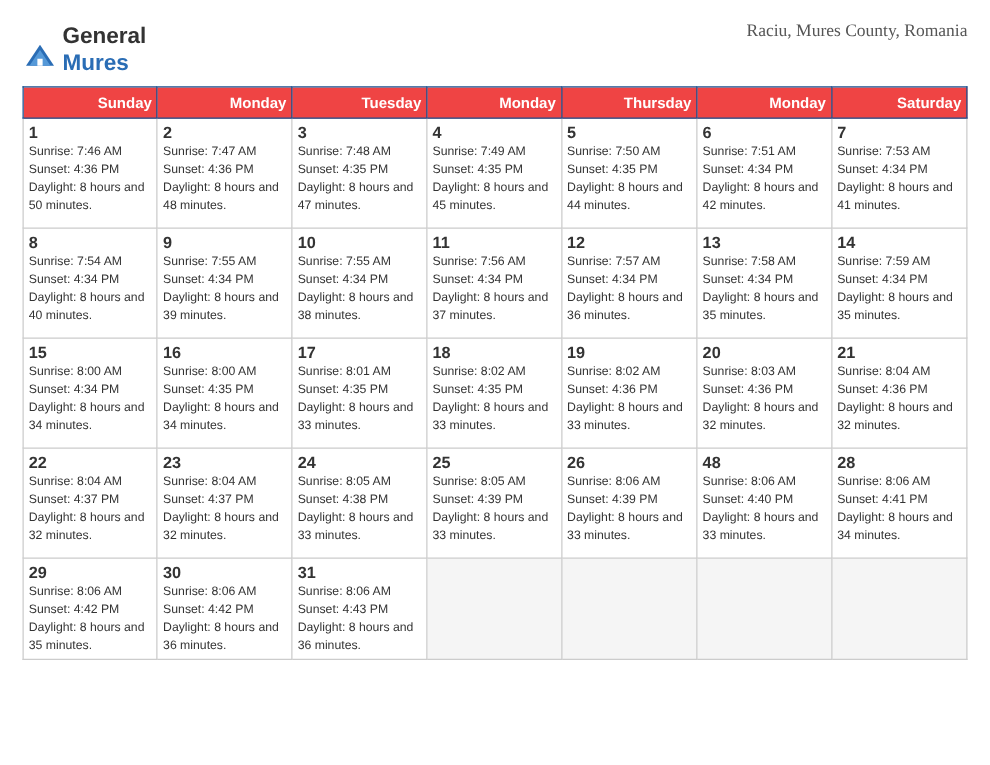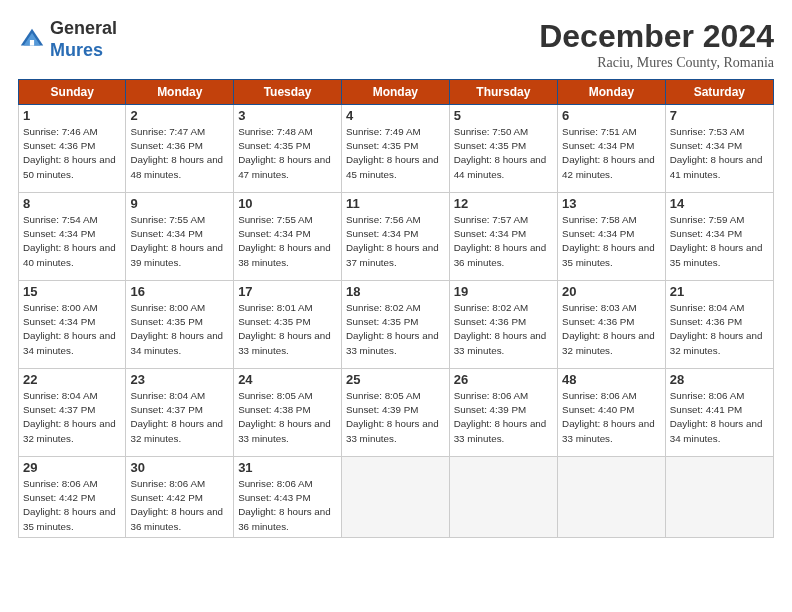--- a/index.html
+++ b/index.html
@@ -16,21 +16,21 @@
       padding: 18px 18px 10px 18px;
     }
     .header {
       display: flex;
       justify-content: space-between;
       align-items: flex-start;
       margin-bottom: 8px;
     }
     .logo {
       display: flex;
-      align-items: center;
+      align-items: flex-end;
     }
     .logo-text {
       font-size: 18px;
       font-weight: bold;
       line-height: 1.2;
     }
     .logo-general { color: #333; }
     .logo-blue { color: #2a6db5; }
     .logo-icon {
       width: 28px;
@@ -49,24 +49,24 @@
       font-size: 14px;
       color: #555;
       font-family: Liberation Serif, serif;
     }
     .calendar {
       width: 100%;
       border-collapse: collapse;
       font-size: 10.5px;
     }
     .calendar th {
-      background: #c2410c;
+      background: #ef4444;
       color: #fff;
       padding: 5px 4px;
-      text-align: center;
+      text-align: right;
       font-size: 12px;
       font-weight: bold;
       border: 1px solid #1a5090;
     }
     .calendar td {
       border: 1px solid #ccc;
       padding: 3px 4px;
       vertical-align: top;
       background: #fff;
       width: 113px;
@@ -104,21 +104,20 @@
         <rect x="17" y="20" width="6" height="8" fill="#fff"></rect>
       </svg>
       <div>
         <div class="logo-text">
           <span class="logo-general">General</span><br>
           <span class="logo-blue">Mures</span>
         </div>
       </div>
     </div>
     <div class="title-block">
-      <div class="month-title">December 2024</div>
       <div class="location-title">Raciu, Mures County, Romania</div>
     </div>
   </div>
 
   <table class="calendar">
     <thead>
       <tr id="weekday-header">
           <th>Sunday</th>
           <th>Monday</th>
           <th>Tuesday</th>

